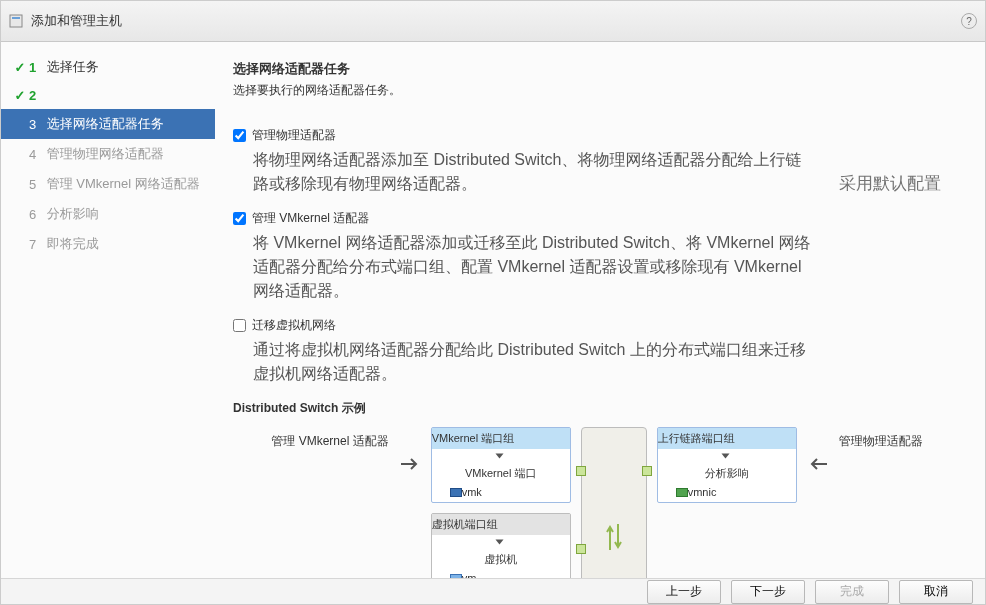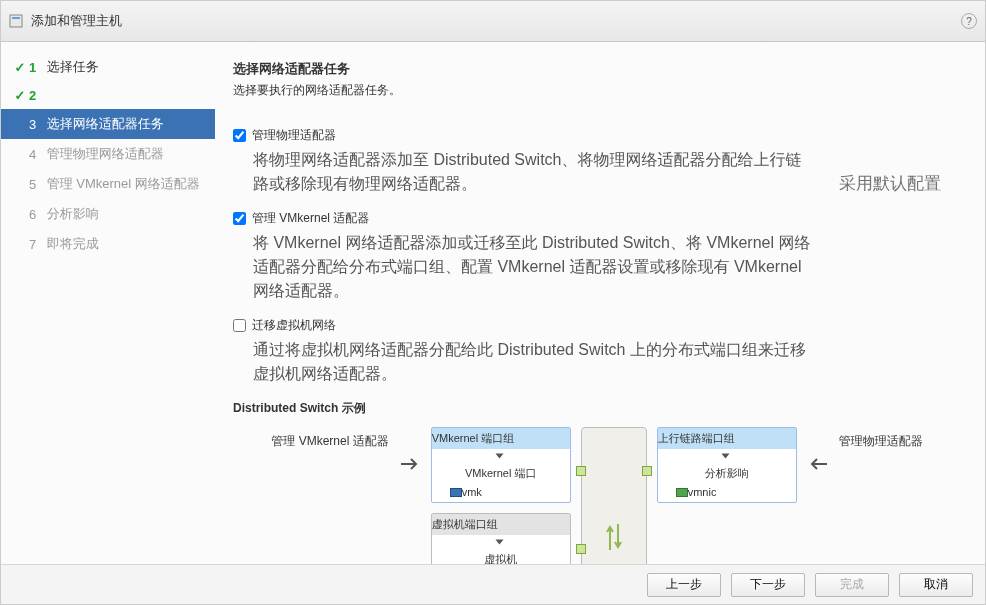--- a/index.html
+++ b/index.html
@@ -42,21 +42,21 @@
   .pg-sub { padding:2px 6px 4px 18px; display:flex; align-items:center; gap:0; }
   .tri { display:inline-block; width:0;height:0;border-top:4px solid transparent;border-bottom:4px solid transparent;border-left:5px solid #555; margin-right:2px; transform:rotate(90deg);}
   .pg.gray .pg-hdr { background:#e3e3e3; }
   .pg.gray { border-color:#bdbdbd;}
   .switch { width:66px; height:174px; border:1px solid #bcbcbc; background:#f0efe9; border-radius:4px; position:relative; }
   .switch .port { width:10px;height:10px; background:#cbe59a; border:1px solid #7fa63e; position:absolute; }
   .switch .p1 { left:-6px; top:38px;}
   .switch .p2 { right:-6px; top:38px;}
   .switch .p3 { left:-6px; top:116px;}
   .switch .arrows { position:absolute; left:50%; top:92px; transform:translateX(-50%); }
-  .footer { height:40px; border-top:1px solid #d6d6d6; background:#f4f4f4; display:flex; align-items:center; justify-content:flex-end; padding:0 12px; gap:10px; }
+  .footer { height:26px; border-top:1px solid #d6d6d6; background:#f4f4f4; display:flex; align-items:center; justify-content:flex-end; padding:0 12px; gap:10px; }
   .btn { min-width:74px; height:24px; border:1px solid #b8b8b8; background:linear-gradient(#fdfdfd,#ececec); border-radius:2px; font-size:12px; cursor:pointer; }
   .btn:disabled { color:#aaa; cursor:default;}
   .nic-icon { display:inline-block; width:12px; height:9px; background:#3b72b4; border:1px solid #204c86; }
   .sm-icon { display:inline-block; width:12px; height:9px; background:#7db3e8; border:1px solid #3b72b4;}
   svg { display:block; }
 </style>
 </head>
 <body>
 
 <div class="window">

